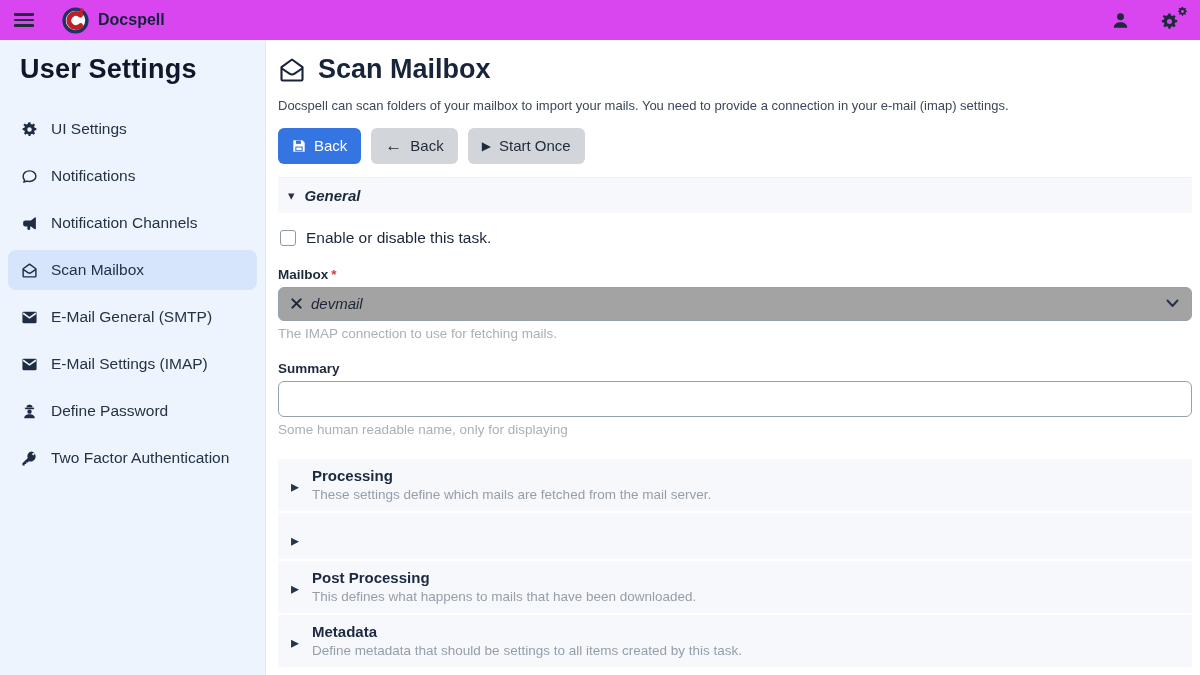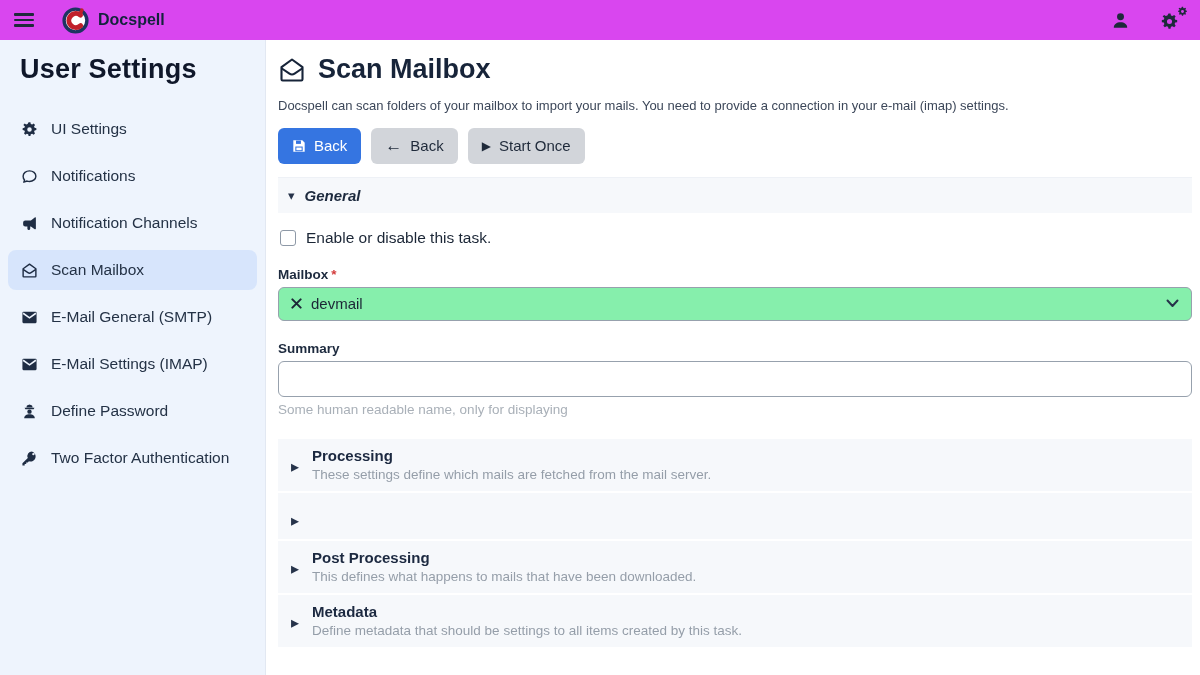--- a/index.html
+++ b/index.html
@@ -50,21 +50,21 @@
   .caret { font-size:13px; color:#26334a; line-height:1; }
   .section-header-label { font-weight:bold; font-size:15px; color:#1d2a3e;font-style:italic; }
 
   .checkbox-row { display:flex; align-items:center; gap:10px; margin:16px 0 0 2px; cursor:pointer; }
   .checkbox { width:16px; height:16px; border:1px solid #8e99a7; border-radius:3px; background:#fff; }
   .checkbox-label { font-size:15.5px; color:#1b2636;text-align:center; }
 
   .field { margin-top:20px; }
   .field-label { font-size:13.5px; font-weight:bold; color:#1d2a3e; }
   .req { color:#d33c3c; margin-left:3px; }
-  .select-box { margin-top:5px; height:34px; border:1px solid #97a1ad; border-radius:6px; background:#86efac; display:flex; align-items:center; padding:0 12px; cursor:pointer; }
+  .select-box { margin-top:5px; height:34px; border:1px solid #97a1ad; border-radius:6px; background:#a3a3a3; display:flex; align-items:center; padding:0 12px; cursor:pointer;font-style:italic; }
   .select-value { display:flex; align-items:center; gap:9px; font-size:15px; color:#1b2636; }
   .select-box .chev { margin-left:auto; color:#26334a; display:flex; }
   .text-input { margin-top:5px; height:36px; width:100%; border:1px solid #97a1ad; border-radius:6px; background:#fff; font-size:15px; padding:0 10px; font-family:inherit; color:#1b2636; }
   .help-text { margin-top:5px; font-size:13.5px; color:#a9b0b8; }
 
   .collapsed-list { margin-top:22px; }
   .collapsed-section { background:#f6f8fb; display:flex; padding:8px 0 9px 0; margin-bottom:2px; cursor:pointer; }
   .collapsed-caret { width:34px; display:flex; justify-content:center; padding-top:10px; color:#26334a; flex-shrink:0; }
   .cs-title { font-size:15px; font-weight:bold; color:#1c2940; }
   .cs-desc { margin-top:3px; font-size:13.5px; color:#959ea9; }
@@ -241,20 +241,21 @@
               </svg>
           </span>
           <span>devmail</span>
         </span>
         <span class="chev">
           <svg width="13" height="9" viewBox="0 0 13 9">
               <path d="M1.5 1.5 6.5 7 11.5 1.5" fill="none" stroke="#26334a" stroke-width="2" stroke-linecap="round" stroke-linejoin="round"></path>
             </svg>
         </span>
       </div>
+      <div class="help-text">The IMAP connection to use for fetching mails.</div>
     </div>
 
     <div class="field">
       <div class="field-label">Summary</div>
       <input class="text-input" type="text" value="" style="">
       <div class="help-text">Some human readable name, only for displaying</div>
     </div>
 
     <div class="collapsed-list">
       <div class="collapsed-section">

